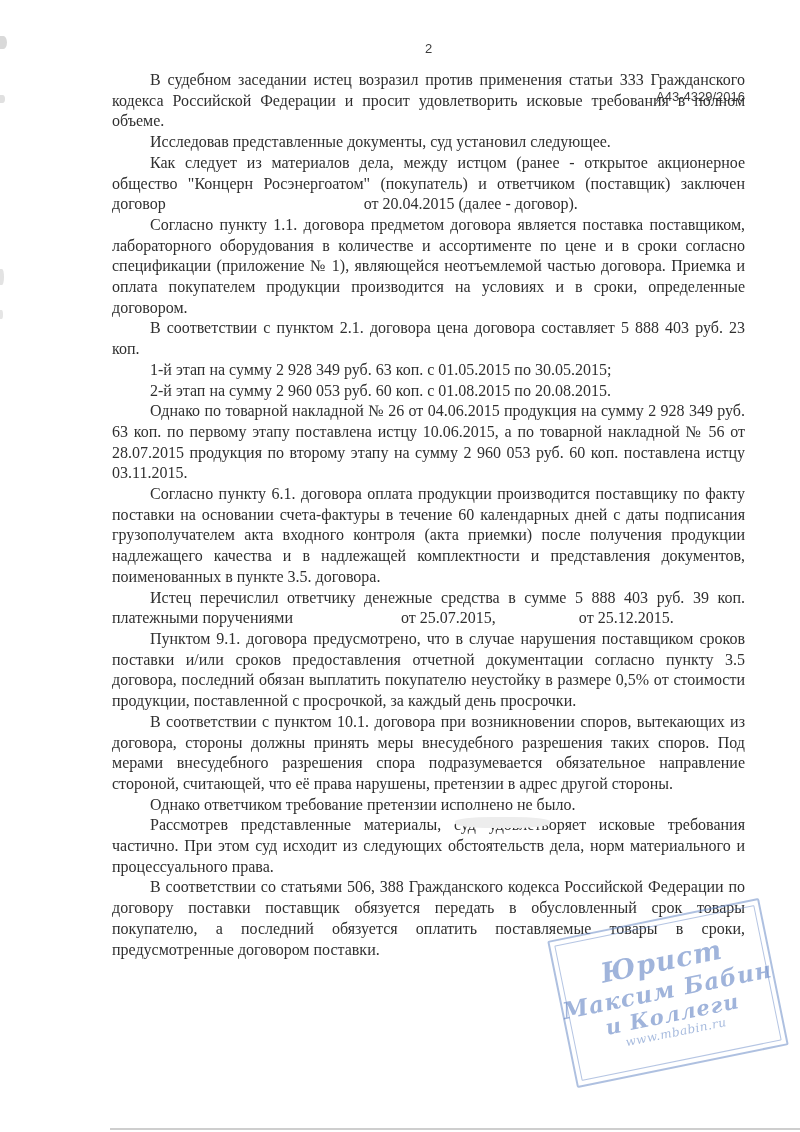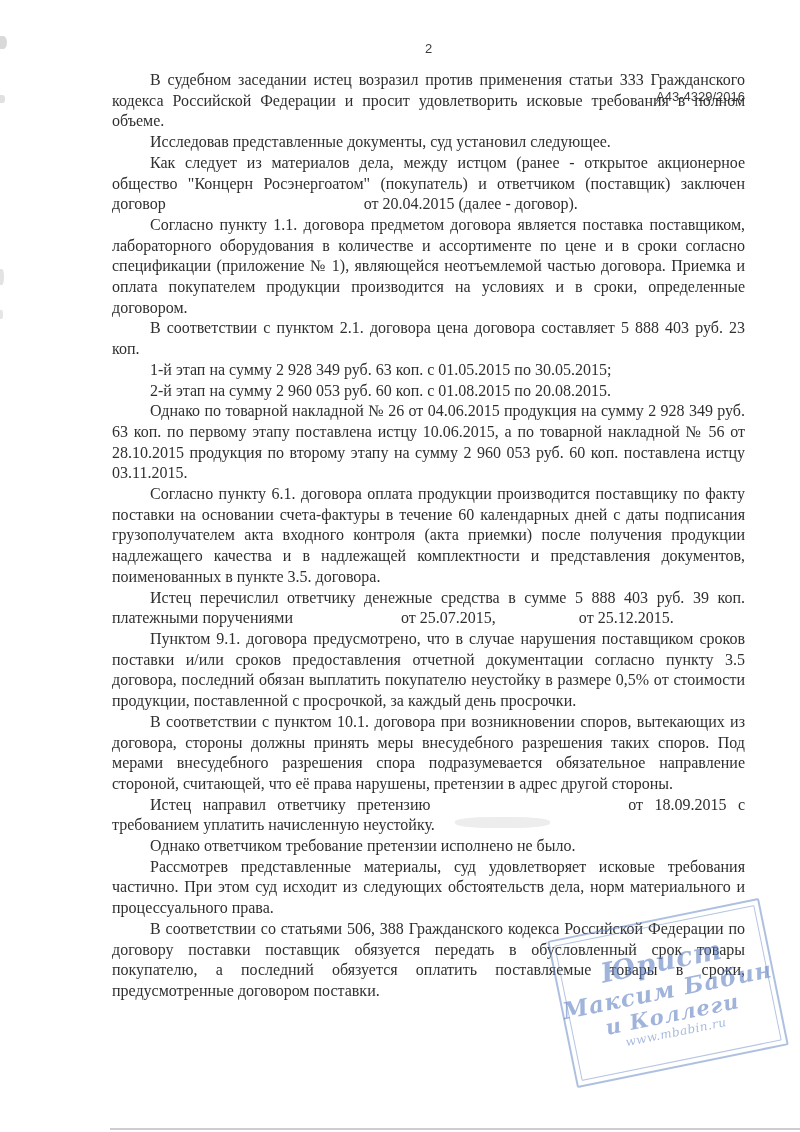--- a/index.html
+++ b/index.html
@@ -111,26 +111,25 @@
   </div>
 
   <div class="body-text">
     <p>В судебном заседании истец возразил против применения статьи 333 Гражданского кодекса Российской Федерации и просит удовлетворить исковые требования в полном объеме.</p>
     <p>Исследовав представленные документы, суд установил следующее.</p>
     <p><span>Как следует из материалов дела, между истцом (ранее - открытое акционерное общество "Концерн Росэнергоатом" (покупатель) и ответчиком (поставщик) заключен договор</span> <span class="gap gap-w190"></span> <span>от 20.04.2015 (далее - договор).</span></p>
     <p>Согласно пункту 1.1. договора предметом договора является поставка поставщиком, лабораторного оборудования в количестве и ассортименте по цене и в сроки согласно спецификации (приложение № 1), являющейся неотъемлемой частью договора. Приемка и оплата покупателем продукции производится на условиях и в сроки, определенные договором.</p>
     <p>В соответствии с пунктом 2.1. договора цена договора составляет 5 888 403 руб. 23 коп.</p>
     <p>1-й этап на сумму 2 928 349 руб. 63 коп. с 01.05.2015 по 30.05.2015;</p>
     <p>2-й этап на сумму 2 960 053 руб. 60 коп. с 01.08.2015 по 20.08.2015.</p>
-    <p>Однако по товарной накладной № 26 от 04.06.2015 продукция на сумму 2 928 349 руб. 63 коп. по первому этапу поставлена истцу 10.06.2015, а по товарной накладной № 56 от 28.10.2015 продукция по второму этапу на сумму 2 960 053 руб. 60 коп. поставлена истцу 03.11.2015.</p>
+    <p>Однако по товарной накладной № 26 от 04.06.2015 продукция на сумму 2 928 349 руб. 63 коп. по первому этапу поставлена истцу 10.06.2015, а по товарной накладной № 56 от 28.07.2015 продукция по второму этапу на сумму 2 960 053 руб. 60 коп. поставлена истцу 03.11.2015.</p>
     <p>Согласно пункту 6.1. договора оплата продукции производится поставщику по факту поставки на основании счета-фактуры в течение 60 календарных дней с даты подписания грузополучателем акта входного контроля (акта приемки) после получения продукции надлежащего качества и в надлежащей комплектности и представления документов, поименованных в пункте 3.5. договора.</p>
     <p><span>Истец перечислил ответчику денежные средства в сумме 5 888 403 руб. 39 коп. платежными поручениями</span> <span class="gap gap-w100"></span> <span>от 25.07.2015,</span> <span class="gap gap-w75"></span> <span>от 25.12.2015.</span></p>
     <p>Пунктом 9.1. договора предусмотрено, что в случае нарушения поставщиком сроков поставки и/или сроков предоставления отчетной документации согласно пункту 3.5 договора, последний обязан выплатить покупателю неустойку в размере 0,5% от стоимости продукции, поставленной с просрочкой, за каждый день просрочки.</p>
     <p>В соответствии с пунктом 10.1. договора при возникновении споров, вытекающих из договора, стороны должны принять меры внесудебного разрешения таких споров. Под мерами внесудебного разрешения спора подразумевается обязательное направление стороной, считающей, что её права нарушены, претензии в адрес другой стороны.</p>
-    <p><span>Истец направил ответчику претензию</span> <span class="gap gap-w175"></span> <span>от 18.09.2015 с требованием уплатить начисленную неустойку.</span></p>
     <p>Однако ответчиком требование претензии исполнено не было.</p>
     <p>Рассмотрев представленные материалы, суд удовлетворяет исковые требования частично. При этом суд исходит из следующих обстоятельств дела, норм материального и процессуального права.</p>
     <p>В соответствии со статьями 506, 388 Гражданского кодекса Российской Федерации по договору поставки поставщик обязуется передать в обусловленный срок товары покупателю, а последний обязуется оплатить поставляемые товары в сроки, предусмотренные договором поставки.</p>
   </div>
 
   <div class="stamp">
     <div class="stamp-inner">
       <span class="stamp-line stamp-line1">Юрист</span>
       <span class="stamp-line stamp-line2">Максим Бабин</span>
       <span class="stamp-line stamp-line3">и Коллеги</span>

